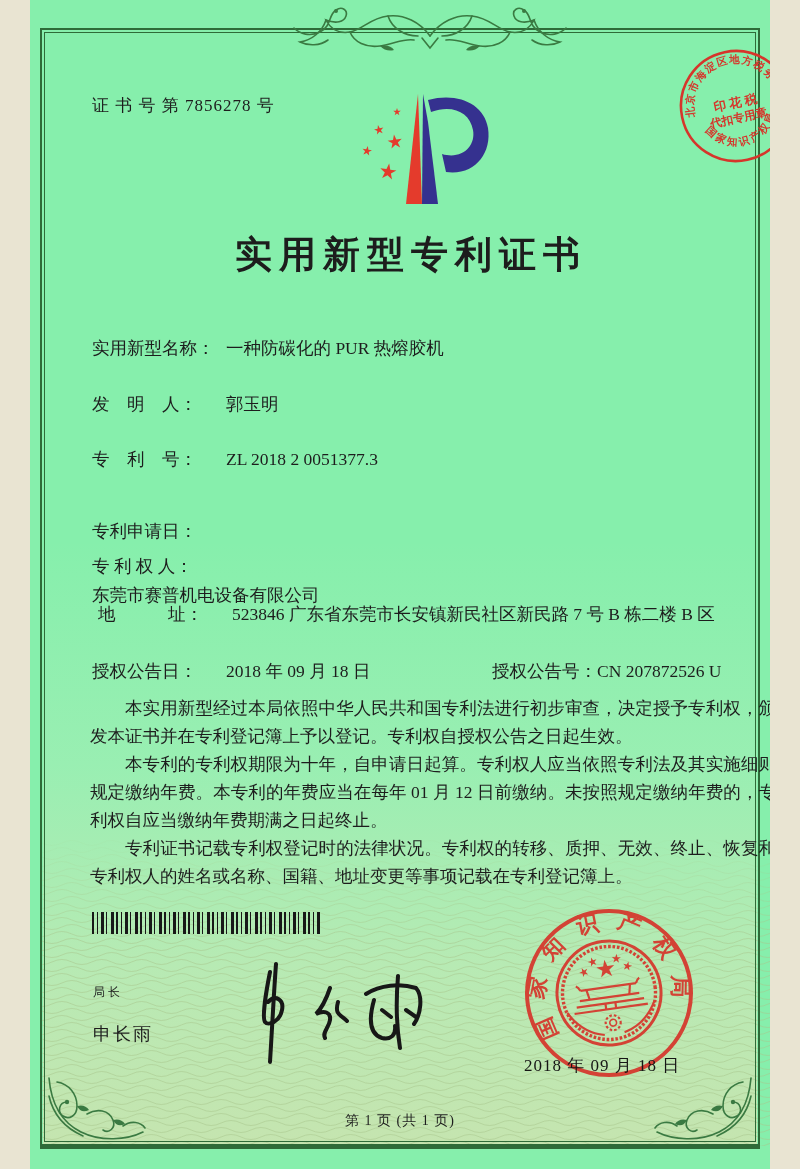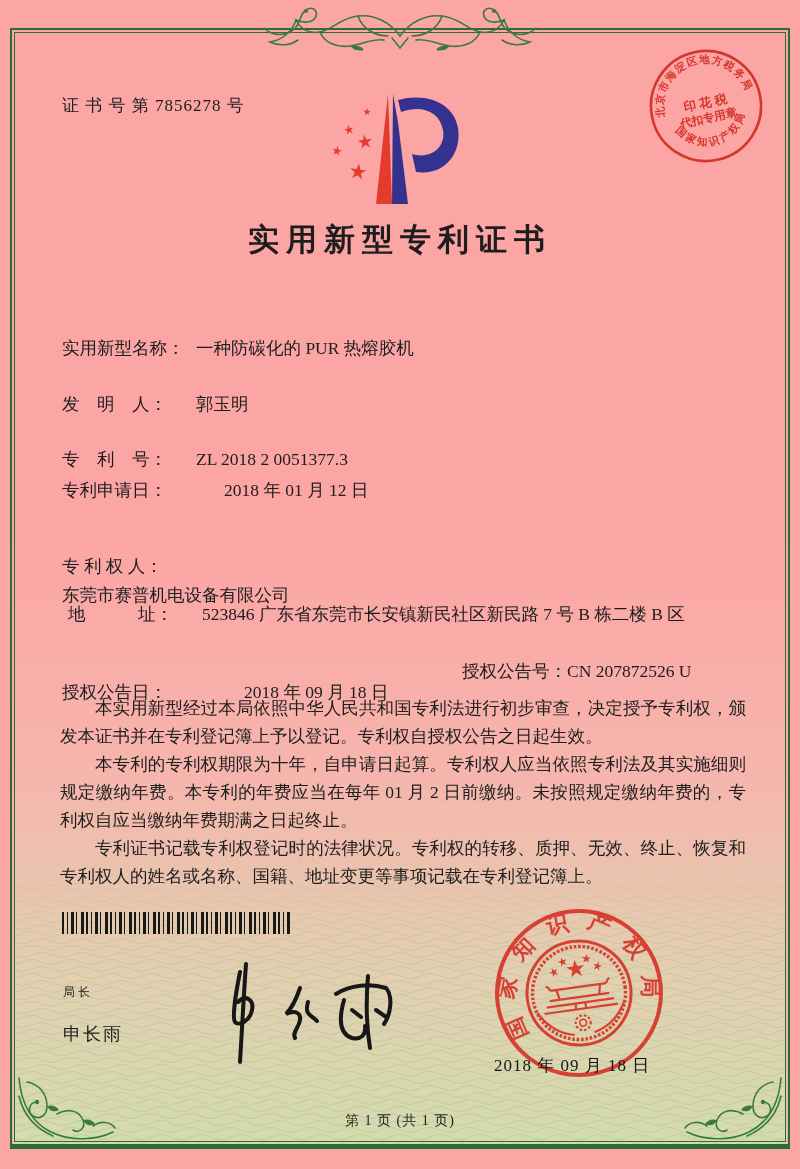--- a/index.html
+++ b/index.html
@@ -1,47 +1,47 @@
 <!DOCTYPE html>
 <html><head>
 <meta charset="utf-8">
 <style>
   html,body{margin:0;padding:0;background:#e9e4d2;}
   .page{
-    position:relative;width:800px;height:1169px;margin:0 auto;
-    background:#fca5a5;overflow:hidden;
+    position:relative;width:740px;height:1169px;margin:0 auto;
+    background:#86efac;overflow:hidden;
     font-family:"Liberation Serif","DejaVu Serif",serif;color:#1d1d1d;
   }
   
   .tint{position:absolute;left:13px;right:13px;top:540px;bottom:22px;pointer-events:none;
     background:linear-gradient(180deg,rgba(224,237,200,0) 0%,rgba(224,237,200,.22) 38%,rgba(213,231,184,.62) 70%,rgba(206,227,176,.88) 100%);}
   .waves{position:absolute;left:12px;top:838px;width:776px;height:308px;pointer-events:none;}
   
   .frame{position:absolute;left:10px;right:10px;top:28px;bottom:20px;
     border:2.5px solid #2e6b38;border-bottom-width:5px;}
   .frame-inner{position:absolute;left:2px;right:2px;top:2px;bottom:2px;border:1px solid #2e6b38;}
   .top-ornament{position:absolute;left:262px;top:6px;width:276px;height:52px;}
   .corner{position:absolute;bottom:23px;width:104px;height:72px;}
   .corner.left{left:13px;}
   .corner.right{right:13px;transform:scaleX(-1);}
   
   .certno{position:absolute;left:62px;top:94px;font-size:17px;letter-spacing:1px;}
   .logo{position:absolute;left:322px;top:92px;width:152px;height:120px;}
-  .title{position:absolute;left:0;top:219px;width:100%;margin:0;text-align:center;
-    font-size:31px;font-weight:bold;letter-spacing:7px;}
+  .title{position:absolute;left:0;top:219px;width:100%;margin:11px;text-align:center;
+    font-size:37px;font-weight:bold;letter-spacing:7px;}
   
   .tax-stamp{position:absolute;left:642px;top:42px;width:128px;height:128px;}
   
   .row{position:absolute;left:62px;font-size:17.5px;display:flex;line-height:29px;}
   .row .lab{width:134px;flex:none;white-space:pre;}
   .row .val{white-space:pre-wrap;}
   .row.r-name{top:334px;} .row.r-inventor{top:390px;} .row.r-patno{top:445px;}
-  .row.r-filing{top:476px;gap:28px;} .row.r-patentee{top:552px;flex-direction:column;}
+  .row.r-filing{top:517px;} .row.r-patentee{top:552px;flex-direction:column;}
   .row.r-address{top:600px;margin-left:6px;} .row.r-address .val{width:548px;}
-  .row.r-grantdate{top:678px;gap:48px;} .row.r-grantno{top:657px;left:462px;}
+  .row.r-grantdate{top:657px;} .row.r-grantno{top:657px;left:462px;}
   .row.r-grantno .lab{width:auto;}
   
   .paras{position:absolute;left:60px;top:694px;width:686px;font-size:17.5px;line-height:28px;text-align:justify;}
   .paras p{margin:0;text-indent:2em;}
   
   .barcode{position:absolute;left:62px;top:912px;width:228px;height:22px;
     background:repeating-linear-gradient(90deg,#181818 0 2px,transparent 2px 5px,#181818 5px 6px,transparent 6px 9px,#181818 9px 12px,transparent 12px 14px,#181818 14px 15px,transparent 15px 19px,#181818 19px 22px,transparent 22px 24px);}
   
   .officer-title{position:absolute;left:63px;top:984px;font-size:12px;letter-spacing:3px;font-family:"Liberation Sans","DejaVu Sans",sans-serif;}
   .officer-name{position:absolute;left:63px;top:1022px;font-size:18px;letter-spacing:2px;font-family:"Liberation Sans","DejaVu Sans",sans-serif;}
@@ -203,42 +203,41 @@
   <div class="row r-name">
     <span class="lab">实用新型名称：</span>
     <span class="val">一种防碳化的 PUR 热熔胶机</span>
   </div>
   <div class="row r-patno">
     <span class="lab">专　利　号：</span>
     <span class="val">ZL 2018 2 0051377.3</span>
   </div>
   <div class="row r-filing">
     <span class="lab">专利申请日：</span>
-    <span class="val">2018 年 01 月 12 日</span>
   </div>
   <div class="row r-patentee">
     <span class="lab">专 利 权 人：</span>
     <span class="val">东莞市赛普机电设备有限公司</span>
   </div>
   <div class="row r-address">
     <span class="lab">地　　　址：</span>
     <span class="val">523846 广东省东莞市长安镇新民社区新民路 7 号 B 栋二楼 B 区</span>
   </div>
   <div class="row r-grantdate">
     <span class="lab">授权公告日：</span>
     <span class="val">2018 年 09 月 18 日</span>
   </div>
   <div class="row r-grantno">
     <span class="lab">授权公告号：</span>
     <span class="val">CN 207872526 U</span>
   </div>
 
   <div class="paras">
     <p>本实用新型经过本局依照中华人民共和国专利法进行初步审查，决定授予专利权，颁发本证书并在专利登记簿上予以登记。专利权自授权公告之日起生效。</p>
-    <p>本专利的专利权期限为十年，自申请日起算。专利权人应当依照专利法及其实施细则规定缴纳年费。本专利的年费应当在每年 01 月 2 日前缴纳。未按照规定缴纳年费的，专利权自应当缴纳年费期满之日起终止。</p>
+    <p>本专利的专利权期限为十年，自申请日起算。专利权人应当依照专利法及其实施细则规定缴纳年费。本专利的年费应当在每年 01 月 12 日前缴纳。未按照规定缴纳年费的，专利权自应当缴纳年费期满之日起终止。</p>
     <p>专利证书记载专利权登记时的法律状况。专利权的转移、质押、无效、终止、恢复和专利权人的姓名或名称、国籍、地址变更等事项记载在专利登记簿上。</p>
   </div>
 
   <div class="barcode"></div>
 
   <div class="officer-title">局长</div>
   <div class="officer-name">申长雨</div>
 
   <svg class="signature" viewBox="0 0 215 110">
     <g fill="none" stroke="#171717" stroke-width="4" stroke-linecap="round">

